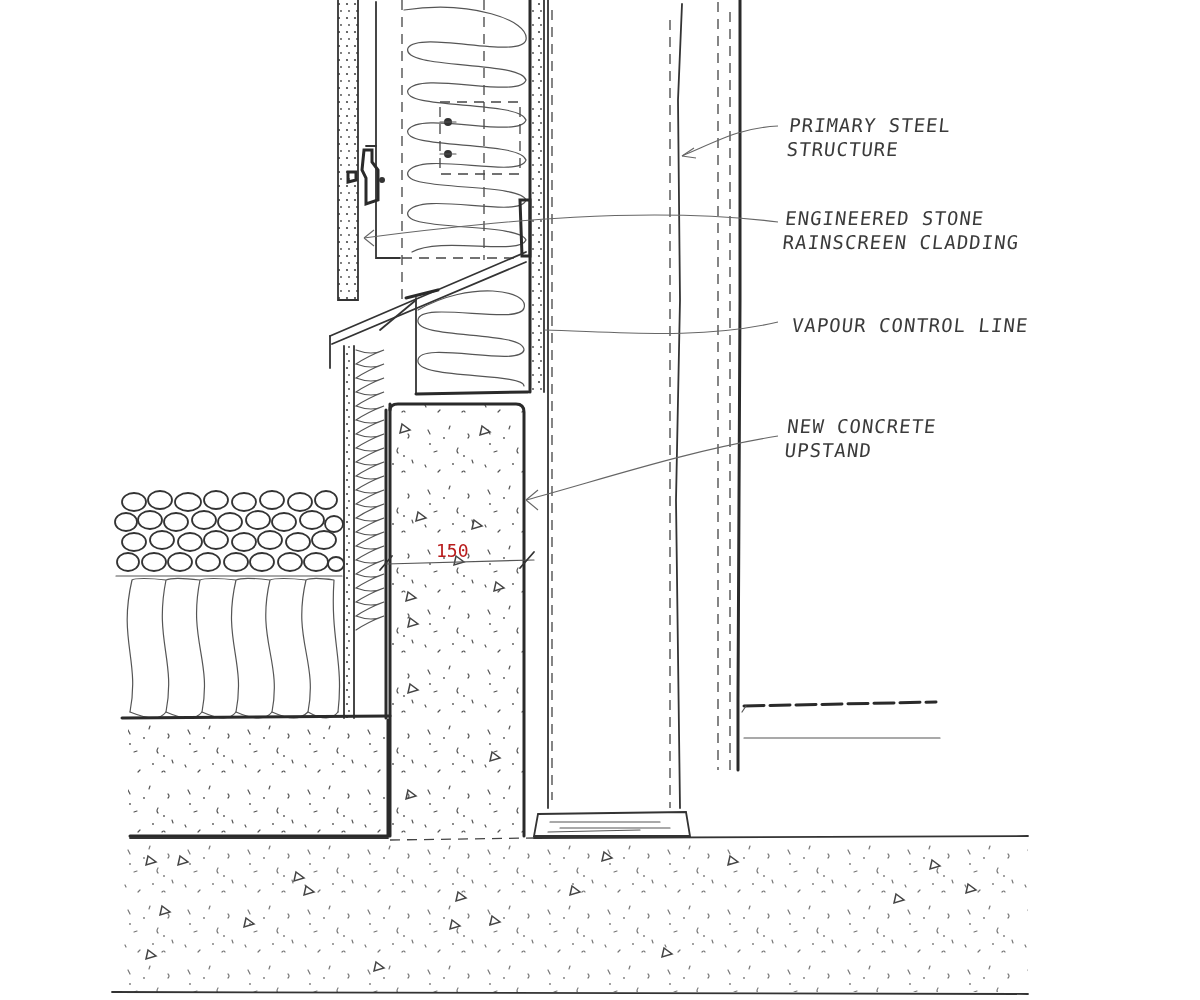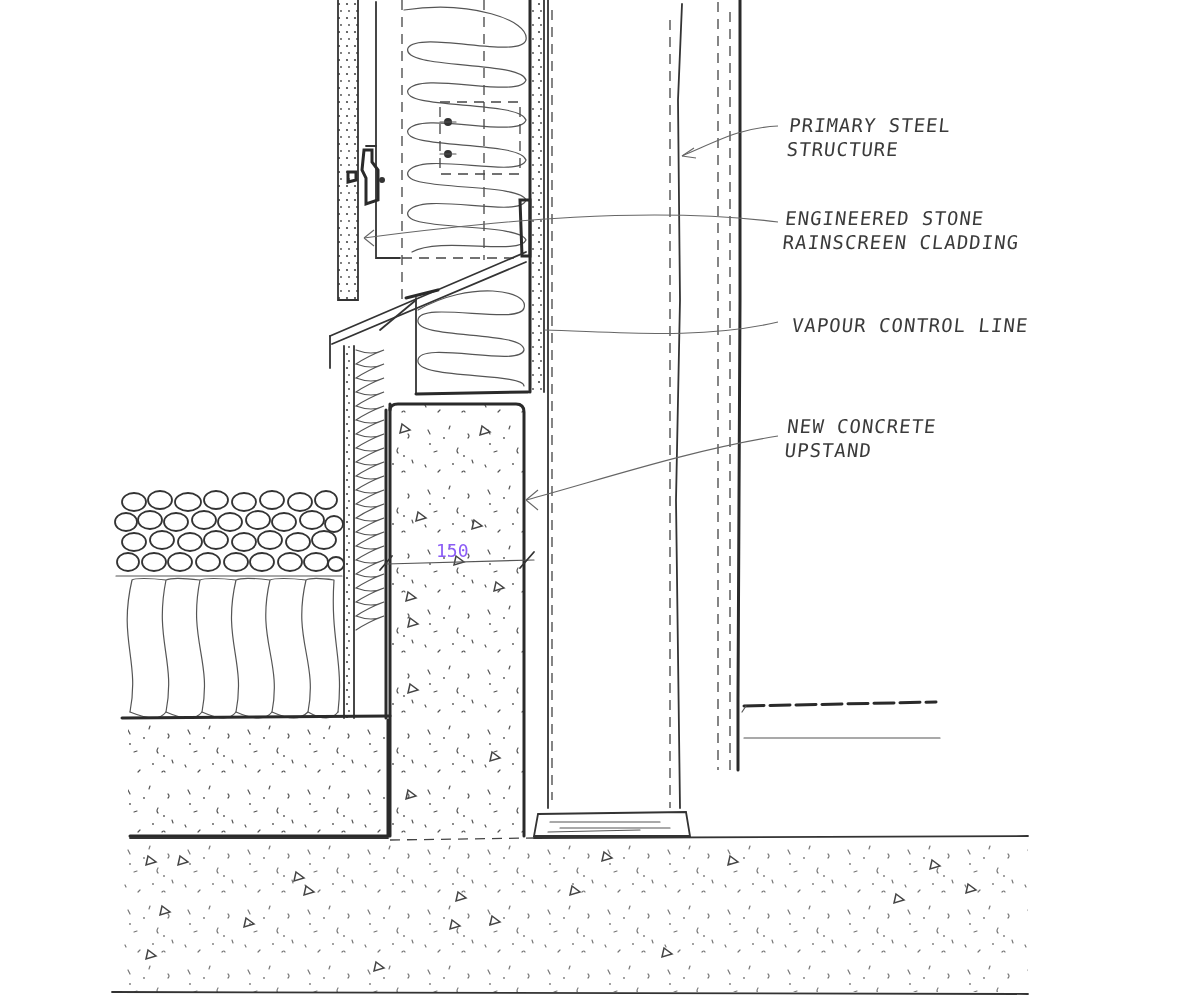--- a/index.html
+++ b/index.html
@@ -18,21 +18,21 @@
       color: #3b3b3b;
       line-height: 24px;
       text-transform: uppercase;
       white-space: nowrap;
       transform: skewX(-6deg);
     }
     .dim-label {
       position: absolute;
       font-family: "DejaVu Sans Mono", monospace;
       font-size: 18px;
-      color: #8b5cf6;
+      color: #b91c1c;
     }
   </style>
 </head>
 <body>
 
 <div id="sheet">
 <svg width="1200" height="1000" viewBox="0 0 1200 1000" xmlns="http://www.w3.org/2000/svg">
   <defs>
     <pattern id="speckle" width="60" height="60" patternUnits="userSpaceOnUse">
       <path class="ink-thin" d="M8 10 l2 4 M30 6 l-1 3 M48 14 q2 2 0 4 M14 32 l3 -1 M38 28 q-2 3 0 5 M52 40 l1 3 M20 50 l-2 2 M42 52 q2 -2 3 0 M5 45 l1 2"></path>

